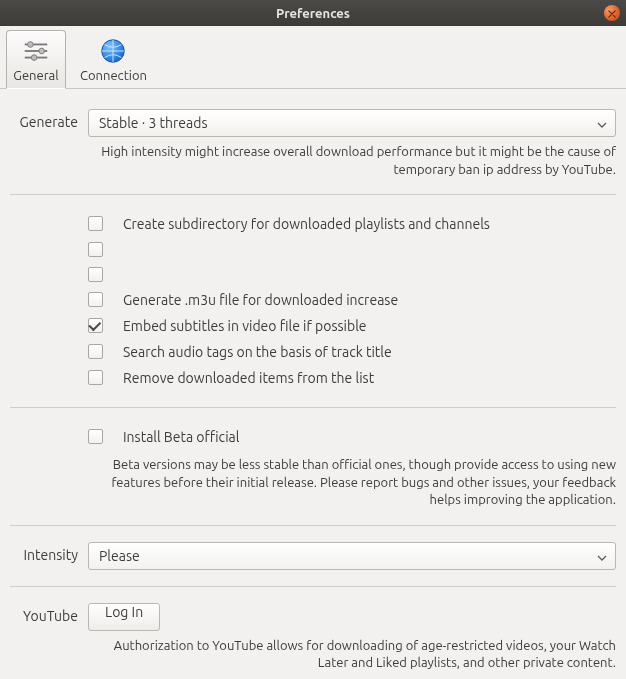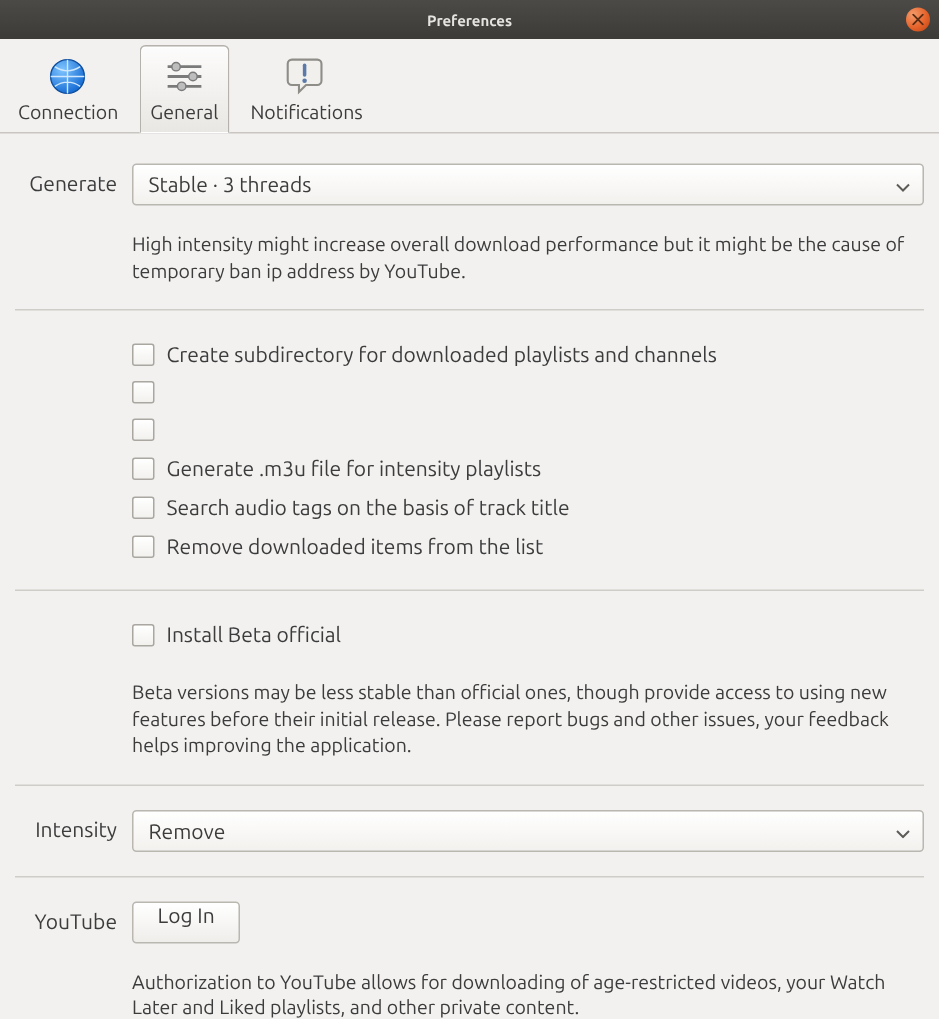--- a/index.html
+++ b/index.html
@@ -14,21 +14,21 @@
     overflow: hidden;
   }
   
   .titlebar {
     height: 26px;
     background: linear-gradient(to bottom, #4b4a46 0%, #3c3b37 100%);
     color: #e6e4e0;
     display: flex;
     align-items: center;
     position: relative;
-    font-size: 10px;
+    font-size: 13px;
   }
   .titlebar .title {
     position: absolute;
     left: 0; right: 0;
     text-align: center;
     font-weight: 600;
     pointer-events: none;
   }
   .titlebar .close {
     position: absolute;
@@ -114,32 +114,33 @@
     cursor: pointer;
   }
   .combo .chev {
     position: absolute;
     right: 8px; top: 50%; transform: translateY(-50%);
     color: #5c5b57;
   }
   .help {
     font-size: 13px;
     color: #3c3c3c;
-    margin-top: 18px;
+    margin-top: 6px;
     line-height: 1.35;
+    text-align: right;
   }
   .sep {
     height: 1px;
     background: #cfcdc7;
     margin: 10px 0;
   }
   .check {
     display: flex;
-    align-items: flex-end;
-    gap: 8px;
+    align-items: flex-start;
+    gap: 20px;
     padding: 5px 0;
     cursor: pointer;
   }
   .checkbox-box {
     width: 15px; height: 15px;
     border: 1px solid #aaa7a1;
     border-radius: 2px;
     background: linear-gradient(to bottom, #ffffff, #f2f1ee);
     flex-shrink: 0;
     display: flex; align-items: center; justify-content: center;
@@ -172,58 +173,48 @@
   <div class="close">
     <span>
       <svg viewBox="0 0 10 10">
           <path d="M1 1 L9 9 M9 1 L1 9" stroke="#5b2c12" stroke-width="1.5" stroke-linecap="round"></path>
         </svg>
     </span>
   </div>
 </div>
 
 <div class="toolbar">
+  <div class="toolbar-item active">
+    <div class="ticon">
+      <svg width="30" height="30" viewBox="0 0 32 32">
+        <line x1="4" y1="9" x2="28" y2="9" stroke="#7a7a7a" stroke-width="2"></line>
+        <line x1="4" y1="16" x2="28" y2="16" stroke="#7a7a7a" stroke-width="2"></line>
+        <line x1="4" y1="23" x2="28" y2="23" stroke="#7a7a7a" stroke-width="2"></line>
+        <circle cx="10" cy="9" r="3" fill="#bdbdbd" stroke="#7a7a7a" stroke-width="1"></circle>
+        <circle cx="22" cy="16" r="3" fill="#bdbdbd" stroke="#7a7a7a" stroke-width="1"></circle>
+        <circle cx="14" cy="23" r="3" fill="#bdbdbd" stroke="#7a7a7a" stroke-width="1"></circle>
+      </svg>
+    </div>
+    <div class="tlabel">General</div>
+  </div>
   <div class="toolbar-item">
     <div class="ticon">
       <svg width="30" height="30" viewBox="0 0 32 32">
         <defs>
           <radialGradient id="gb" cx="35%" cy="30%" r="70%">
             <stop offset="0%" stop-color="#7fc5ff"></stop>
             <stop offset="100%" stop-color="#1a6fd6"></stop>
           </radialGradient>
         </defs>
         <circle cx="16" cy="16" r="12" fill="url(#gb)" stroke="#0f4f9e" stroke-width="1"></circle>
         <path d="M4 16 h24 M16 4 v24 M7 9 q9 6 18 0 M7 23 q9 -6 18 0" stroke="#cfe8ff" stroke-width="1" fill="none"></path>
       </svg>
     </div>
     <div class="tlabel">Connection</div>
   </div>
-  <div class="toolbar-item active">
-    <div class="ticon">
-      <svg width="30" height="30" viewBox="0 0 32 32">
-        <line x1="4" y1="9" x2="28" y2="9" stroke="#7a7a7a" stroke-width="2"></line>
-        <line x1="4" y1="16" x2="28" y2="16" stroke="#7a7a7a" stroke-width="2"></line>
-        <line x1="4" y1="23" x2="28" y2="23" stroke="#7a7a7a" stroke-width="2"></line>
-        <circle cx="10" cy="9" r="3" fill="#bdbdbd" stroke="#7a7a7a" stroke-width="1"></circle>
-        <circle cx="22" cy="16" r="3" fill="#bdbdbd" stroke="#7a7a7a" stroke-width="1"></circle>
-        <circle cx="14" cy="23" r="3" fill="#bdbdbd" stroke="#7a7a7a" stroke-width="1"></circle>
-      </svg>
-    </div>
-    <div class="tlabel">General</div>
-  </div>
-  <div class="toolbar-item">
-    <div class="ticon">
-      <svg width="30" height="30" viewBox="0 0 32 32">
-        <path d="M6 4 h18 a3 3 0 0 1 3 3 v12 a3 3 0 0 1 -3 3 h-8 l-5 5 v-5 h-5 a3 3 0 0 1 -3 -3 v-12 a3 3 0 0 1 3 -3 z" fill="#f1f0ed" stroke="#8f8d88" stroke-width="1.5"></path>
-        <line x1="15" y1="8" x2="15" y2="15" stroke="#5b7aa8" stroke-width="2.5" stroke-linecap="round"></line>
-        <circle cx="15" cy="19" r="1.6" fill="#5b7aa8"></circle>
-      </svg>
-    </div>
-    <div class="tlabel">Notifications</div>
-  </div>
 </div>
 
 <div class="content">
 
   <div class="row">
     <div class="label-col">Generate</div>
     <div class="field-col">
       <div class="combo">
         <span>Stable · 3 threads</span>
         <span class="chev">
@@ -246,21 +237,25 @@
         <span>Create subdirectory for downloaded playlists and channels</span>
       </label>
       <label class="check">
         <span class="checkbox-box"></span>
       </label>
       <label class="check">
         <span class="checkbox-box"></span>
       </label>
       <label class="check">
         <span class="checkbox-box"></span>
-        <span>Generate .m3u file for intensity playlists</span>
+        <span>Generate .m3u file for downloaded increase</span>
+      </label>
+      <label class="check">
+        <span class="checkbox-box checked"></span>
+        <span>Embed subtitles in video file if possible</span>
       </label>
       <label class="check">
         <span class="checkbox-box"></span>
         <span>Search audio tags on the basis of track title</span>
       </label>
       <label class="check">
         <span class="checkbox-box"></span>
         <span>Remove downloaded items from the list</span>
       </label>
     </div>
@@ -278,21 +273,21 @@
       <div class="help">Beta versions may be less stable than official ones, though provide access to using new features before their initial release. Please report bugs and other issues, your feedback helps improving the application.</div>
     </div>
   </div>
 
   <div class="sep"></div>
 
   <div class="row">
     <div class="label-col">Intensity</div>
     <div class="field-col">
       <div class="combo">
-        <span>Remove</span>
+        <span>Please</span>
         <span class="chev">
           <svg width="10" height="6" viewBox="0 0 10 6">
               <path d="M1 1 L5 5 L9 1" stroke="#5c5b57" stroke-width="1.3" fill="none"></path>
             </svg>
         </span>
       </div>
     </div>
   </div>
 
   <div class="sep"></div>

